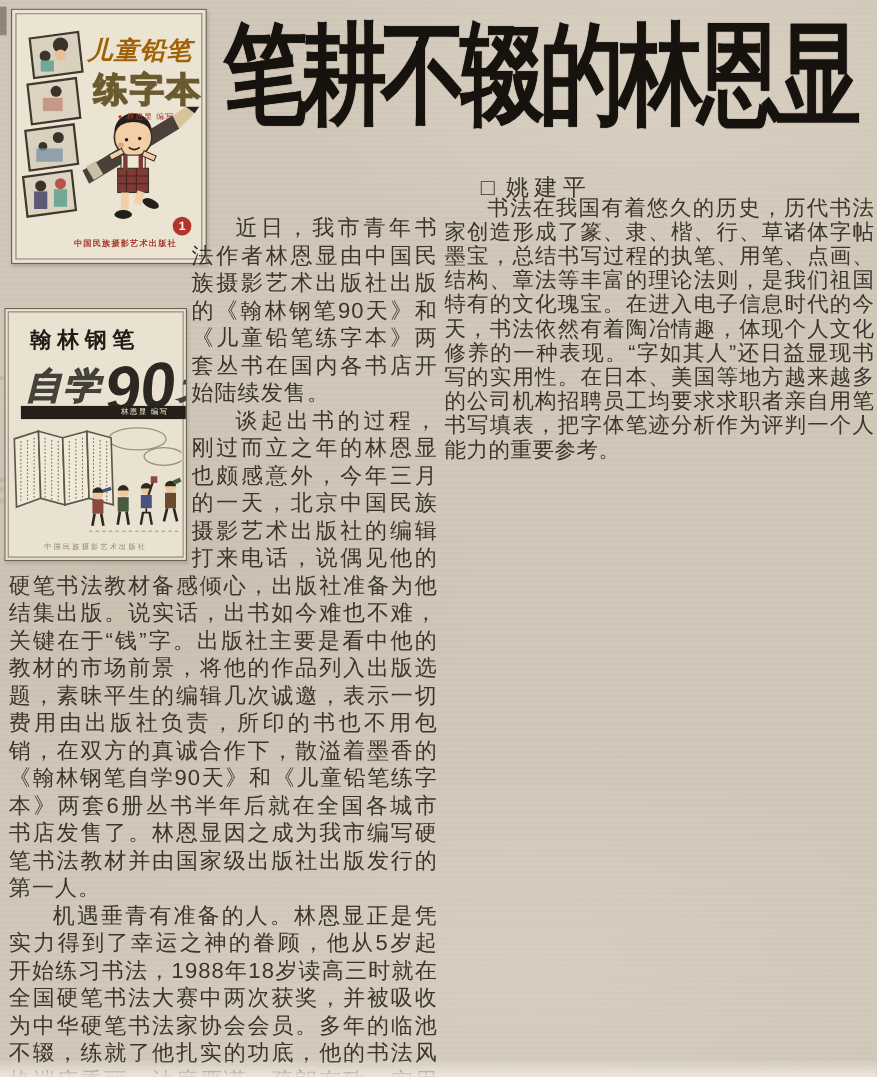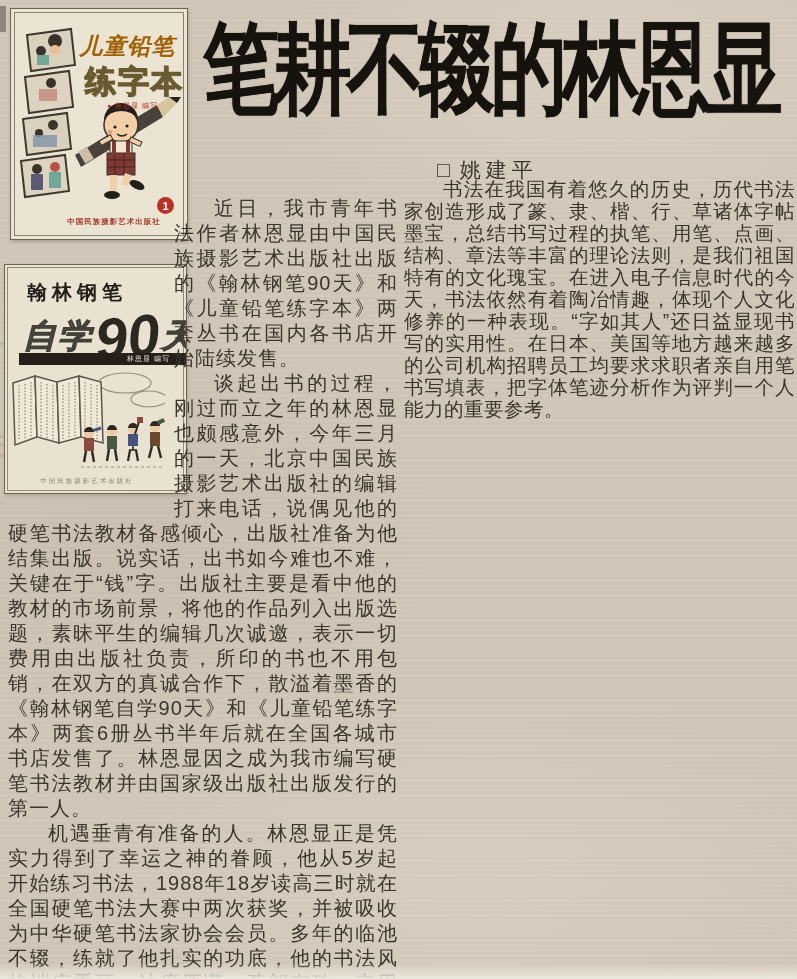--- a/index.html
+++ b/index.html
@@ -62,25 +62,24 @@
   .cover1 .badge{
     position:absolute;left:146px;top:188px;width:17px;height:17px;border-radius:50%;
     background:#b5342a;color:#fff;font-size:11px;font-weight:bold;
     display:flex;align-items:center;justify-content:center;
   }
   .cover1 .pub{position:absolute;left:34px;top:208px;width:138px;text-align:center;font-size:7.5px;font-weight:bold;color:#a53a2c;letter-spacing:1px;white-space:nowrap;}
   .cover1 svg{position:absolute;left:0;top:0;}
 
   
   .cover2{
-    position:absolute;left:4px;top:264px;width:164px;height:228px;
+    position:absolute;left:4px;top:280px;width:164px;height:228px;
     background:#eae2d1;border:1px solid #6e6456;
     box-shadow:inset 0 0 0 2px #eae2d1, inset 0 0 0 3px #948a79, 1px 2px 3px rgba(60,50,40,.2);
     overflow:hidden;
-    padding-left:17px;
   }
   .cover2 .t1{position:absolute;left:22px;top:14px;font-size:20px;font-weight:900;color:#211d17;letter-spacing:5px;white-space:nowrap;}
   .cover2 .row2{position:absolute;left:18px;top:38px;white-space:nowrap;}
   .cover2 .zx{font-size:33px;font-weight:900;font-style:italic;color:#6e6a60;-webkit-text-stroke:1px #43403a;letter-spacing:2px;text-align:right;}
   .cover2 .n90{font-size:58px;font-weight:900;font-style:italic;color:#2b2721;display:inline-block;transform:rotate(-6deg);margin:0 2px;vertical-align:-10px;}
   .cover2 .tian{font-size:33px;font-weight:900;font-style:italic;color:#6e6a60;-webkit-text-stroke:1px #43403a;}
   .cover2 .bar{
     position:absolute;left:14px;top:88px;right:0;height:12px;background:#241f18;
     color:#e8e1d2;font-size:7px;letter-spacing:1px;text-align:right;
     line-height:12px;padding-right:16px;box-sizing:border-box;

